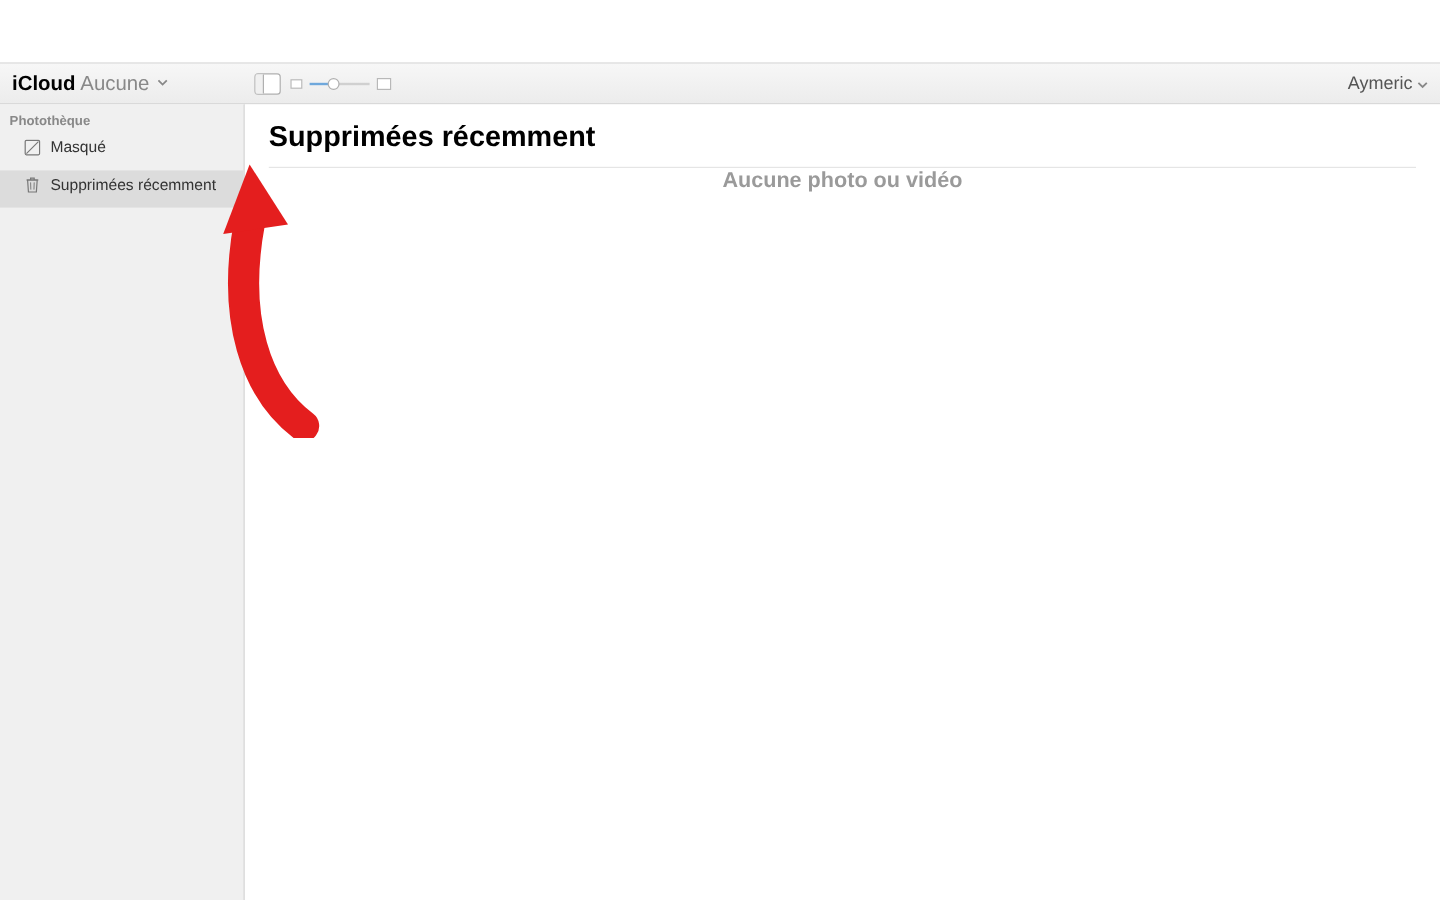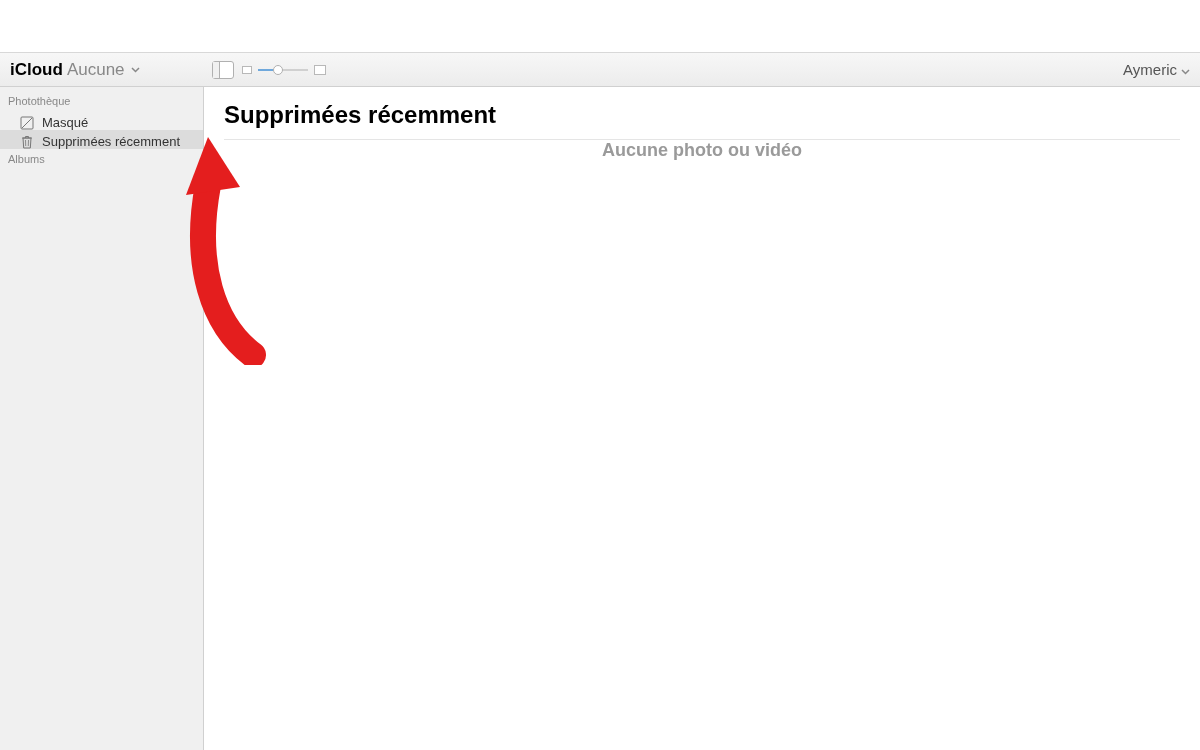--- a/index.html
+++ b/index.html
@@ -135,27 +135,28 @@
       width: 204px;
       background: #f0f0f0;
       border-right: 1px solid #d0d0d0;
       padding-top: 4px;
     }
     
     .sidebar-section-header {
       font-size: 11px;
       color: #888;
       padding: 4px 8px;
+      font-weight: bold;
     }
     
     .sidebar-item {
       display: flex;
       align-items: center;
       gap: 8px;
-      padding: 4px 8px 0 20px;
+      padding: 4px 8px 12px 20px;
       font-size: 13px;
       color: #333;
       cursor: pointer;
     }
     
     .sidebar-item.selected {
       background: #dcdcdc;
     }
     
     .sidebar-item .icon-slot {
@@ -261,21 +262,20 @@
           <path d="M2 3 L10 3 L9.3 13 L2.7 13 Z" fill="none" stroke="#777" stroke-width="1"></path>
           <line x1="1" y1="3" x2="11" y2="3" stroke="#777" stroke-width="1"></line>
           <path d="M4.5 3 L4.5 1.5 L7.5 1.5 L7.5 3" fill="none" stroke="#777" stroke-width="1"></path>
           <line x1="4.5" y1="5" x2="4.7" y2="11" stroke="#777" stroke-width="0.8"></line>
           <line x1="7.5" y1="5" x2="7.3" y2="11" stroke="#777" stroke-width="0.8"></line>
         </svg>
       </span>
       <span>Supprimées récemment</span>
     </div>
 
-    <div class="sidebar-section-header">Albums</div>
   </div>
 
   <div class="content-area">
     <div class="content-title">Supprimées récemment</div>
     <div class="content-body">
       <div class="empty-message">Aucune photo ou vidéo</div>
     </div>
   </div>
 </div>
 

